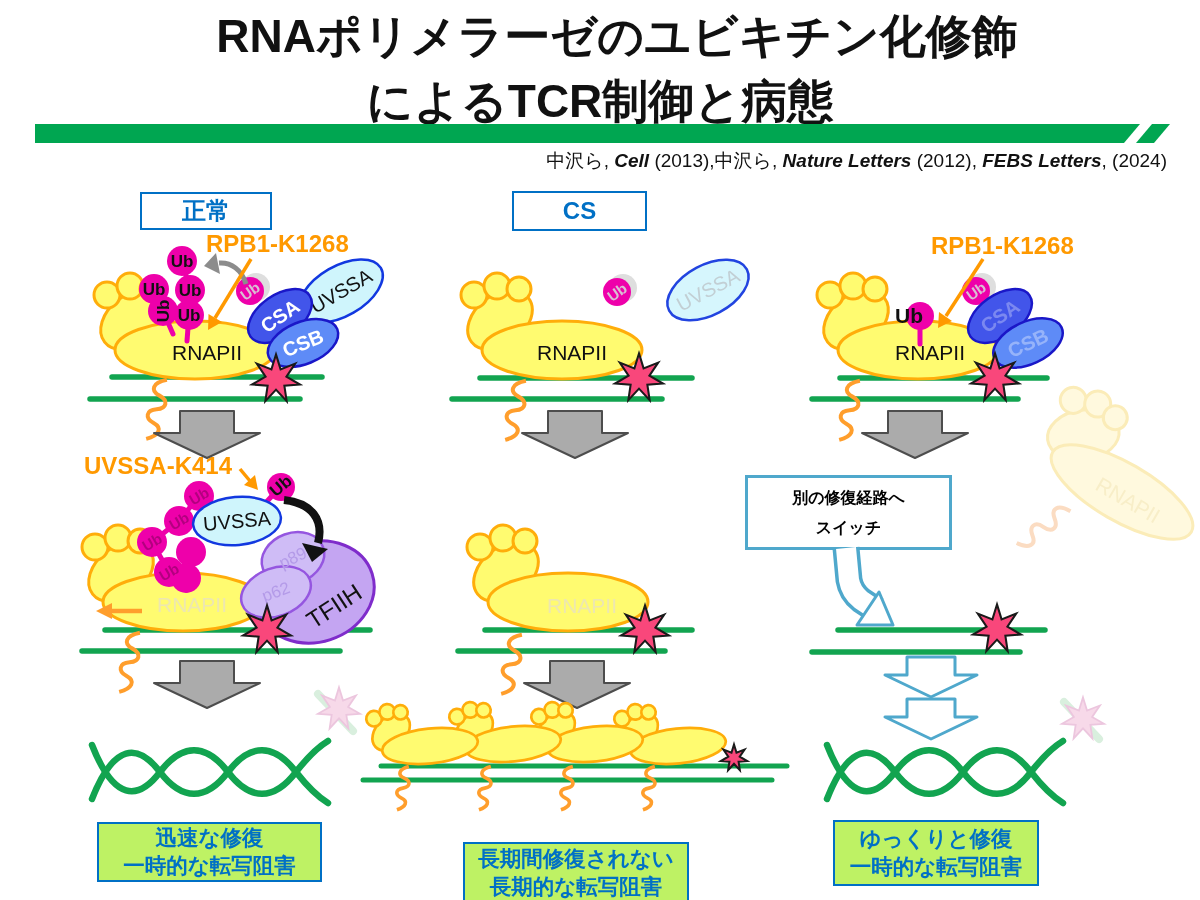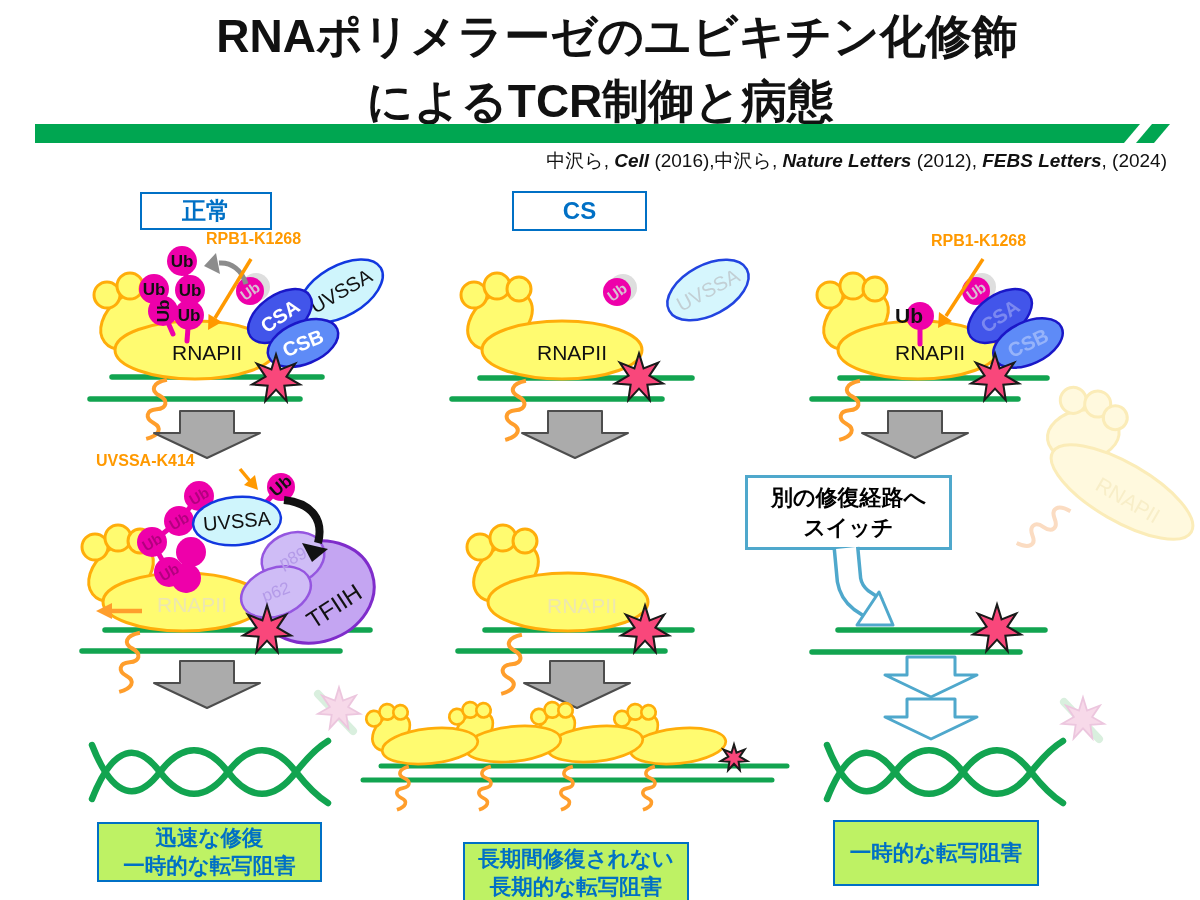--- a/index.html
+++ b/index.html
@@ -7,63 +7,64 @@
          font-family:"Liberation Sans","DejaVu Sans",sans-serif;}
   .abs{position:absolute;}
   .title-line{width:1200px;text-align:center;font-weight:900;color:#111;font-size:46px;letter-spacing:0px;}
   .greenbar{background:#00A651;height:19px;}
   .bar-main{left:35px;top:124px;width:1105px;clip-path:polygon(0 0,100% 0,calc(100% - 16px) 100%,0 100%);}
   .bar-slash{left:1136px;top:124px;width:34px;clip-path:polygon(16px 0,100% 0,calc(100% - 16px) 100%,0 100%);}
   .citation{top:148px;right:33px;font-size:19px;font-weight:500;color:#111;white-space:nowrap;}
   .citation .it{font-style:italic;font-weight:700;}
   .hdr-box{border:2.5px solid #0070C5;color:#0070C5;font-weight:700;font-size:24px;
            display:flex;align-items:center;justify-content:center;background:#fff;}
-  .olabel{color:#FF9900;font-weight:700;font-size:16px;white-space:nowrap;text-align:right;}
-  .switch-box{border:3px solid #4FA8CC;background:#fff;color:#000;font-size:22px;font-weight:600;
+  .olabel{color:#FF9900;font-weight:700;font-size:24px;white-space:nowrap;text-align:right;}
+  .switch-box{border:3px solid #4FA8CC;background:#fff;color:#000;font-size:16px;font-weight:600;
               text-align:center;line-height:30px;padding-top:5px;}
   .outcome-box{border:2.5px solid #0070C5;background:#bef264;color:#0070C5;font-size:21.5px;font-weight:700;
                text-align:center;line-height:28.5px;display:flex;flex-direction:column;justify-content:center;}
   svg text{font-family:"Liberation Sans","DejaVu Sans",sans-serif;}
 </style>
 </head>
 <body>
 
 <div class="slide">
 
   <div class="abs title-line" style="top:6px;margin-left:17px;">RNAポリメラーゼのユビキチン化修飾</div>
   <div class="abs title-line" style="top:60px;margin-top:11px;">によるTCR制御と病態</div>
 
   <div class="abs greenbar bar-main"></div>
   <div class="abs greenbar bar-slash"></div>
 
   <div class="abs citation">
-    <span>中沢ら, </span><span class="it">Cell</span><span> (2016),中沢ら, </span><span class="it">Nature Letters</span><span> (2012), </span><span class="it">FEBS Letters</span><span>, (2024)</span>
+    <span>中沢ら, </span><span class="it">Cell</span><span> (2013),中沢ら, </span><span class="it">Nature Letters</span><span> (2012), </span><span class="it">FEBS Letters</span><span>, (2024)</span>
   </div>
 
   <div class="abs hdr-box" style="left:140px;top:192px;width:128px;height:34px;">正常</div>
   <div class="abs hdr-box" style="left:512px;top:191px;width:131px;height:36px;">CS</div>
 
   <div class="abs olabel" style="left:206px;top:230px;">RPB1-K1268</div>
   <div class="abs olabel" style="left:931px;top:232px;">RPB1-K1268</div>
-  <div class="abs olabel" style="left:84px;top:452px;margin-left:12px;">UVSSA-K414</div>
+  <div class="abs olabel" style="left:84px;top:452px;">UVSSA-K414</div>
 
   <div class="abs switch-box" style="left:745px;top:475px;width:201px;height:64px;">
     <div>別の修復経路へ</div>
     <div>スイッチ</div>
   </div>
 
   <div class="abs outcome-box" style="left:97px;top:822px;width:221px;height:56px;">
     <div>迅速な修復</div>
     <div>一時的な転写阻害</div>
   </div>
   <div class="abs outcome-box" style="left:463px;top:822px;width:222px;height:58px;margin-top:20px;">
     <div>長期間修復されない</div>
     <div>長期的な転写阻害</div>
   </div>
   <div class="abs outcome-box" style="left:833px;top:820px;width:202px;height:62px;">
+    <div>ゆっくりと修復</div>
     <div>一時的な転写阻害</div>
   </div>
 
   <svg class="abs" style="left:0;top:0;" width="1200" height="900" viewBox="0 0 1200 900">
     <defs>
       <g id="rnap">
         <ellipse cx="-62" cy="-30" rx="36" ry="25" transform="rotate(-38,-62,-30)"></ellipse>
         <ellipse cx="0" cy="0" rx="80" ry="29"></ellipse>
         <circle cx="-88" cy="-55" r="13"></circle>
         <circle cx="-65" cy="-64" r="13"></circle>

